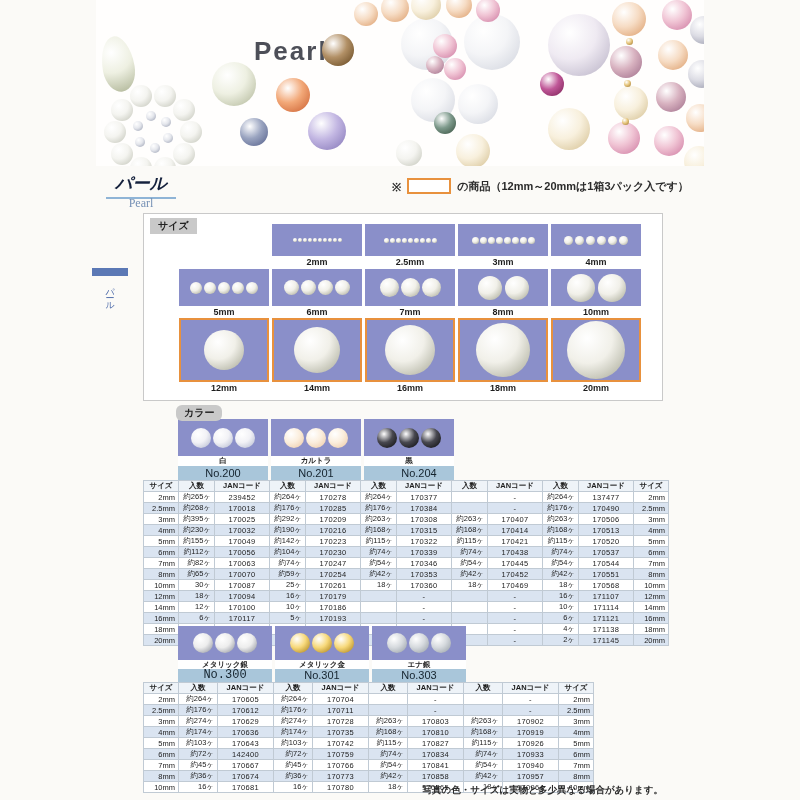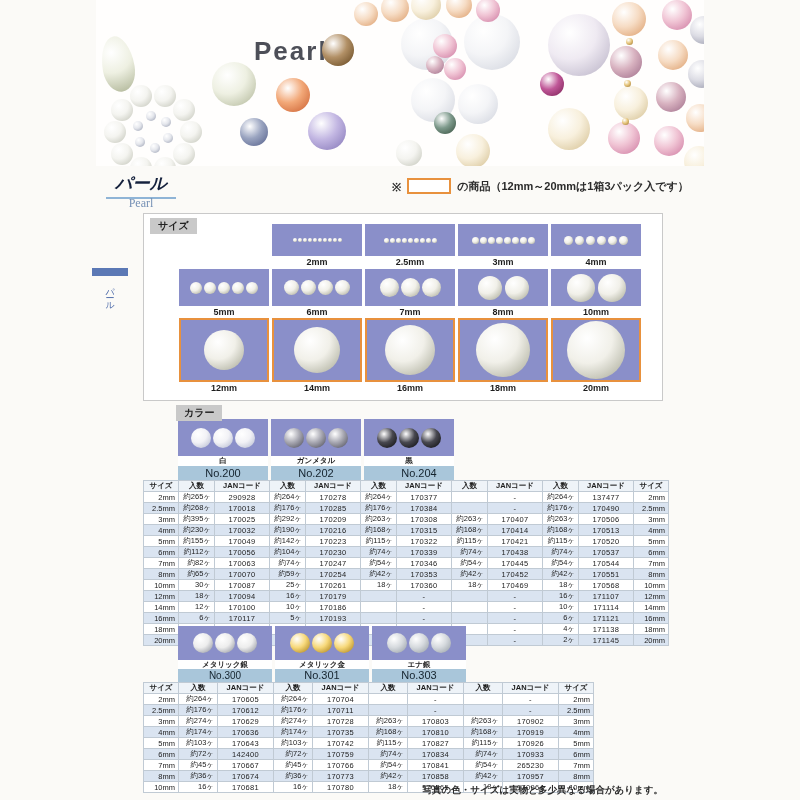--- a/index.html
+++ b/index.html
@@ -259,38 +259,38 @@
       <div class="color-swatch" style="height: 37px; background: rgb(138, 143, 201);">
         <div class="pearl" style="left: 13px; top: 8.5px; width: 20px; height: 20px; background: radial-gradient(circle at 35% 30%, rgb(255, 255, 255) 0%, rgb(242, 242, 246) 45%, rgb(180, 186, 208) 96%);"></div>
         <div class="pearl" style="left: 35px; top: 8.5px; width: 20px; height: 20px; background: radial-gradient(circle at 35% 30%, rgb(255, 255, 255) 0%, rgb(242, 242, 246) 45%, rgb(180, 186, 208) 96%);"></div>
         <div class="pearl" style="left: 57px; top: 8.5px; width: 20px; height: 20px; background: radial-gradient(circle at 35% 30%, rgb(255, 255, 255) 0%, rgb(242, 242, 246) 45%, rgb(180, 186, 208) 96%);"></div>
       </div>
       <div class="color-name" style="height: 10px; line-height: 10px; font-size: 7.5px;">白</div>
       <div class="color-number" style="height: 14px; line-height: 14px; font-size: 11px; background: rgb(169, 198, 218);">No.200</div>
     </div>
     <div class="color-block" style="width: 90px; margin-right: 3px;">
       <div class="color-swatch" style="height: 37px; background: rgb(138, 143, 201);">
-        <div class="pearl" style="left: 13px; top: 8.5px; width: 20px; height: 20px; background: radial-gradient(circle at 35% 30%, rgb(255, 255, 255) 0%, rgb(168, 168, 178) 45%, rgb(77, 77, 90) 96%);"></div>
-        <div class="pearl" style="left: 35px; top: 8.5px; width: 20px; height: 20px; background: radial-gradient(circle at 35% 30%, rgb(255, 255, 255) 0%, rgb(168, 168, 178) 45%, rgb(77, 77, 90) 96%);"></div>
-        <div class="pearl" style="left: 57px; top: 8.5px; width: 20px; height: 20px; background: radial-gradient(circle at 35% 30%, rgb(255, 255, 255) 0%, rgb(168, 168, 178) 45%, rgb(77, 77, 90) 96%);"></div>
-      </div>
-      <div class="color-name" style="height: 10px; line-height: 10px; font-size: 7.5px;">ガンメタル</div>
-      <div class="color-number" style="height: 14px; line-height: 14px; font-size: 11px; background: rgb(169, 198, 218);">No.202</div>
+        <div class="pearl" style="left: 13px; top: 8.5px; width: 20px; height: 20px; background: radial-gradient(circle at 35% 30%, rgb(255, 255, 255) 0%, rgb(251, 238, 221) 45%, rgb(236, 201, 166) 96%);"></div>
+        <div class="pearl" style="left: 35px; top: 8.5px; width: 20px; height: 20px; background: radial-gradient(circle at 35% 30%, rgb(255, 255, 255) 0%, rgb(251, 238, 221) 45%, rgb(236, 201, 166) 96%);"></div>
+        <div class="pearl" style="left: 57px; top: 8.5px; width: 20px; height: 20px; background: radial-gradient(circle at 35% 30%, rgb(255, 255, 255) 0%, rgb(251, 238, 221) 45%, rgb(236, 201, 166) 96%);"></div>
+      </div>
+      <div class="color-name" style="height: 10px; line-height: 10px; font-size: 7.5px;">カルトラ</div>
+      <div class="color-number" style="height: 14px; line-height: 14px; font-size: 11px; background: rgb(169, 198, 218);">No.201</div>
     </div>
     <div class="color-block" style="width: 90px; margin-right: 3px;">
       <div class="color-swatch" style="height: 37px; background: rgb(138, 143, 201);">
         <div class="pearl" style="left: 13px; top: 8.5px; width: 20px; height: 20px; background: radial-gradient(circle at 35% 30%, rgb(255, 255, 255) 0%, rgb(72, 72, 80) 45%, rgb(12, 12, 14) 96%);"></div>
         <div class="pearl" style="left: 35px; top: 8.5px; width: 20px; height: 20px; background: radial-gradient(circle at 35% 30%, rgb(255, 255, 255) 0%, rgb(72, 72, 80) 45%, rgb(12, 12, 14) 96%);"></div>
         <div class="pearl" style="left: 57px; top: 8.5px; width: 20px; height: 20px; background: radial-gradient(circle at 35% 30%, rgb(255, 255, 255) 0%, rgb(72, 72, 80) 45%, rgb(12, 12, 14) 96%);"></div>
       </div>
       <div class="color-name" style="height: 10px; line-height: 10px; font-size: 7.5px;">黒</div>
       <div class="color-number" style="height: 14px; line-height: 14px; font-size: 11px; background: rgb(169, 198, 218); padding-left: 20px;">No.204</div>
     </div>
   </div>
-<div id="color-label-1" class="abs" style="left:176px;top:405px;background:#c9c9c9;color:#222;font-size:10px;font-weight:bold;padding:1px 8px;">カラー</div>
+<div id="color-label-1" class="abs" style="left:176px;top:405px;background:#c9c9c9;color:#222;font-size:10px;font-weight:bold;padding:1px 8px;border-radius:6px;">カラー</div>
 
 <div id="table1-wrap" class="abs">
     <table>
       <colgroup>
         <col style="width: 35px;">
         <col style="width: 36px;">
         <col style="width: 55px;">
         <col style="width: 36px;">
         <col style="width: 55px;">
         <col style="width: 36px;">
@@ -314,21 +314,21 @@
           <th>JANコード</th>
           <th>入数</th>
           <th>JANコード</th>
           <th>サイズ</th>
         </tr>
       </thead>
       <tbody>
         <tr style="height: 10px;">
           <td class="sz">2mm</td>
           <td class="cnt">約265ヶ</td>
-          <td class="jan">290928</td>
+          <td class="jan">239452</td>
           <td class="cnt">約264ヶ</td>
           <td class="jan">170278</td>
           <td class="cnt">約264ヶ</td>
           <td class="jan">170377</td>
           <td class="cnt"></td>
           <td class="jan">-</td>
           <td class="cnt">約264ヶ</td>
           <td class="jan">137477</td>
           <td class="sz">2mm</td>
         </tr>
@@ -519,21 +519,21 @@
   </div>
 
 <div id="color-strip-2" class="color-strip" style="top:626px;">
     <div class="color-block" style="width: 94px; margin-right: 3px;">
       <div class="color-swatch" style="height: 34px; background: rgb(138, 143, 201);">
         <div class="pearl" style="left: 15px; top: 7px; width: 20px; height: 20px; background: radial-gradient(circle at 35% 30%, rgb(255, 255, 255) 0%, rgb(237, 237, 237) 45%, rgb(141, 145, 155) 96%);"></div>
         <div class="pearl" style="left: 37px; top: 7px; width: 20px; height: 20px; background: radial-gradient(circle at 35% 30%, rgb(255, 255, 255) 0%, rgb(237, 237, 237) 45%, rgb(141, 145, 155) 96%);"></div>
         <div class="pearl" style="left: 59px; top: 7px; width: 20px; height: 20px; background: radial-gradient(circle at 35% 30%, rgb(255, 255, 255) 0%, rgb(237, 237, 237) 45%, rgb(141, 145, 155) 96%);"></div>
       </div>
       <div class="color-name" style="height: 9px; line-height: 9px; font-size: 7.5px;">メタリック銀</div>
-      <div class="color-number" style="height: 13px; line-height: 13px; font-size: 10px; background: rgb(169, 198, 218);">No.300</div>
+      <div class="color-number" style="height: 13px; line-height: 13px; font-size: 12px; background: rgb(169, 198, 218); font-family: Liberation Mono, monospace;">No.300</div>
     </div>
     <div class="color-block" style="width: 94px; margin-right: 3px;">
       <div class="color-swatch" style="height: 34px; background: rgb(138, 143, 201);">
         <div class="pearl" style="left: 15px; top: 7px; width: 20px; height: 20px; background: radial-gradient(circle at 35% 30%, rgb(255, 255, 255) 0%, rgb(247, 217, 123) 45%, rgb(169, 127, 22) 96%);"></div>
         <div class="pearl" style="left: 37px; top: 7px; width: 20px; height: 20px; background: radial-gradient(circle at 35% 30%, rgb(255, 255, 255) 0%, rgb(247, 217, 123) 45%, rgb(169, 127, 22) 96%);"></div>
         <div class="pearl" style="left: 59px; top: 7px; width: 20px; height: 20px; background: radial-gradient(circle at 35% 30%, rgb(255, 255, 255) 0%, rgb(247, 217, 123) 45%, rgb(169, 127, 22) 96%);"></div>
       </div>
       <div class="color-name" style="height: 9px; line-height: 9px; font-size: 7.5px;">メタリック金</div>
       <div class="color-number" style="height: 13px; line-height: 13px; font-size: 11px; background: rgb(169, 198, 218);">No.301</div>
     </div>
@@ -650,21 +650,21 @@
         </tr>
         <tr style="height: 9.5px;">
           <td class="sz">7mm</td>
           <td class="cnt">約45ヶ</td>
           <td class="jan">170667</td>
           <td class="cnt">約45ヶ</td>
           <td class="jan">170766</td>
           <td class="cnt">約54ヶ</td>
           <td class="jan">170841</td>
           <td class="cnt">約54ヶ</td>
-          <td class="jan">265230</td>
+          <td class="jan">170940</td>
           <td class="sz">7mm</td>
         </tr>
         <tr class="alt" style="height: 9.5px;">
           <td class="sz">8mm</td>
           <td class="cnt">約36ヶ</td>
           <td class="jan">170674</td>
           <td class="cnt">約36ヶ</td>
           <td class="jan">170773</td>
           <td class="cnt">約42ヶ</td>
           <td class="jan">170858</td>

